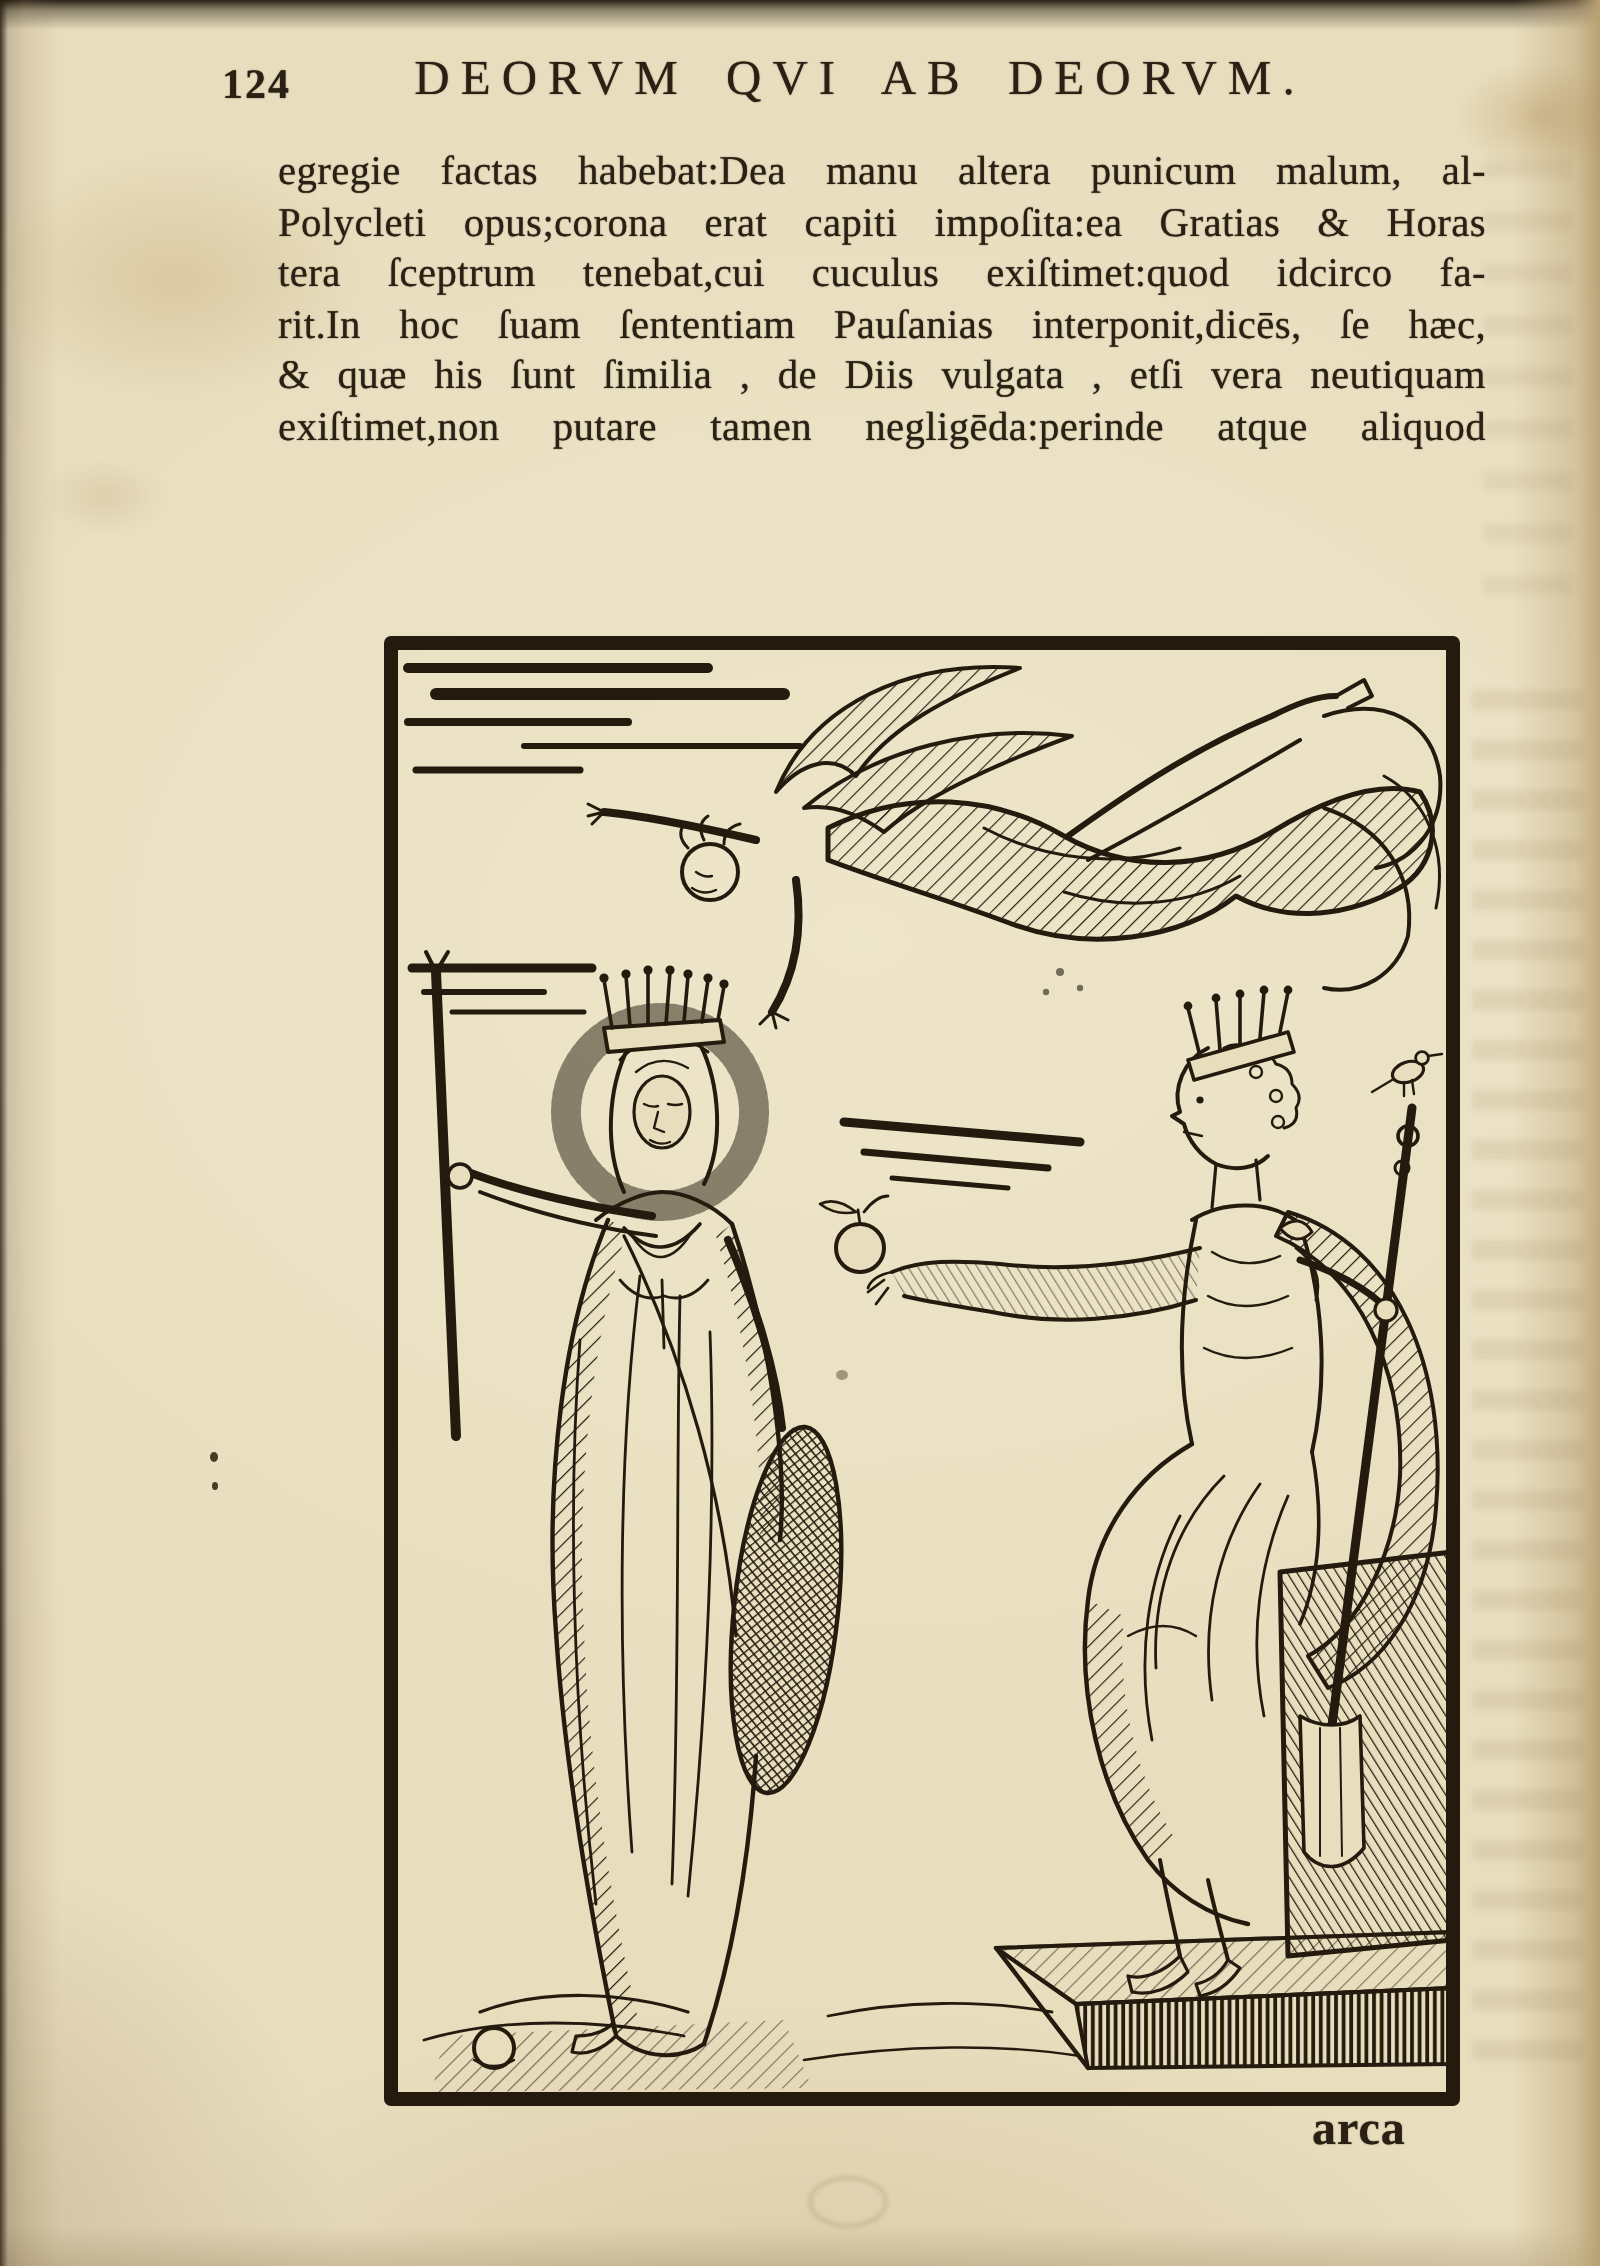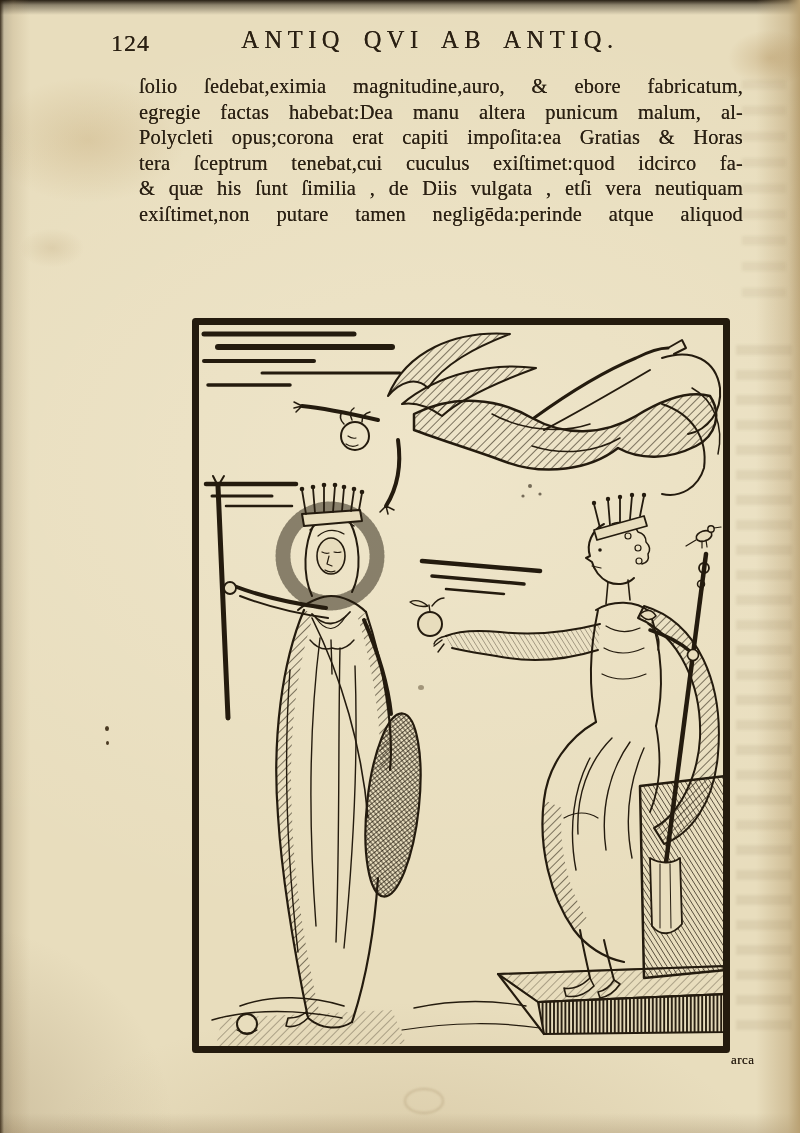--- a/index.html
+++ b/index.html
@@ -14,53 +14,53 @@
       radial-gradient(520px 240px at 400px 1170px, rgba(150,120,75,.18), transparent 70%),
       radial-gradient(320px 300px at -50px 1133px, rgba(120,95,60,.28), transparent 70%),
       radial-gradient(900px 650px at 430px 470px, rgba(255,250,235,.28), transparent 72%),
       linear-gradient(90deg, rgba(43,32,18,.9) 0px, rgba(43,32,18,.18) 4px, rgba(150,125,85,.18) 13px, rgba(232,221,189,0) 30px),
       linear-gradient(270deg, #b9a173 0px, rgba(185,161,115,.5) 12px, rgba(185,161,115,0) 44px),
       linear-gradient(180deg, rgba(30,22,12,.95) 0px, rgba(30,22,12,.45) 5px, rgba(30,22,12,0) 15px),
       linear-gradient(0deg, rgba(120,95,60,.22) 0px, rgba(120,95,60,0) 20px),
       #e8ddbd;
   }
   .txt{position:absolute;text-shadow:0 0 .6px rgba(42,32,19,.85);}
-  #pagenum{left:111px;top:30px;font-size:24px;letter-spacing:1px;}
+  #pagenum{left:111px;top:30px;font-size:21px;letter-spacing:1px;font-weight:bold;}
   #header{left:150px;top:26px;width:560px;text-align:center;font-size:24.5px;
           letter-spacing:5.5px;word-spacing:7px;white-space:nowrap;}
   #bodytext{left:139px;top:74px;width:604px;font-size:20.4px;line-height:25.5px;}
   #bodytext .line{text-align:justify;text-align-last:justify;height:25.5px;
                   white-space:nowrap;letter-spacing:.2px;}
-  #catchword{left:731px;top:1052px;font-size:13px;font-weight:normal;letter-spacing:.5px;}
+  #catchword{left:656px;top:1052px;font-size:24px;font-weight:bold;letter-spacing:.5px;}
   #woodcut{position:absolute;left:192px;top:318px;width:538px;height:735px;}
   #woodcut svg{display:block;}
   .ghost{position:absolute;right:8px;top:345px;width:56px;height:690px;opacity:.85;
     background:repeating-linear-gradient(180deg, rgba(141,118,82,.15) 0 10px, rgba(141,118,82,0) 10px 25px);
     filter:blur(1.6px);}
   .ghost2{position:absolute;right:14px;top:80px;width:44px;height:230px;
     background:repeating-linear-gradient(180deg, rgba(141,118,82,.10) 0 9px, rgba(141,118,82,0) 9px 26px);
     filter:blur(1.8px);}
   .speck{position:absolute;background:#4a3a22;border-radius:50%;}
   .s1{left:105px;top:726px;width:4px;height:5px;}
   .s2{left:106px;top:741px;width:3px;height:4px;}
   .s3{left:418px;top:685px;width:6px;height:5px;opacity:.45;}
   .ring{position:absolute;left:404px;top:1088px;width:36px;height:22px;border-radius:50%;
         border:2px solid rgba(150,125,85,.28);filter:blur(1px);}
 </style>
 </head>
 <body>
 
 <div class="txt" id="pagenum">124</div>
-<div class="txt" id="header">ANTIQ QVI AB ANTIQ.</div>
+<div class="txt" id="header">DEORVM QVI AB DEORVM.</div>
 
 <div class="txt" id="bodytext">
-  <div class="line">ſolio ſedebat,eximia magnitudine,auro, &amp; ebore fabricatum,</div>
   <div class="line">egregie factas habebat:Dea manu altera punicum malum, al-</div>
   <div class="line">Polycleti opus;corona erat capiti impoſita:ea Gratias &amp; Horas</div>
   <div class="line">tera ſceptrum tenebat,cui cuculus exiſtimet:quod idcirco fa-</div>
+  <div class="line">rit.In hoc ſuam ſententiam Pauſanias interponit,dicēs, ſe hæc,</div>
   <div class="line">&amp; quæ his ſunt ſimilia , de Diis vulgata , etſi vera neutiquam</div>
   <div class="line">exiſtimet,non putare tamen negligēda:perinde atque aliquod</div>
 </div>
 
 <div id="woodcut" title="Woodcut: a winged figure flies above; crowned haloed Juno stands at left holding a sceptre; crowned Jupiter sits at right on a stone plinth holding a pomegranate and a sceptre topped by a cuckoo; hatched clouds behind">
 <svg width="538" height="735" viewBox="0 0 538 735" xmlns="http://www.w3.org/2000/svg">
   <defs>
     <pattern id="h1" width="6" height="6" patternUnits="userSpaceOnUse" patternTransform="rotate(45)">
       <line x1="0" y1="0" x2="0" y2="6" stroke="#241b0e" stroke-width="1.15"></line>
     </pattern>

